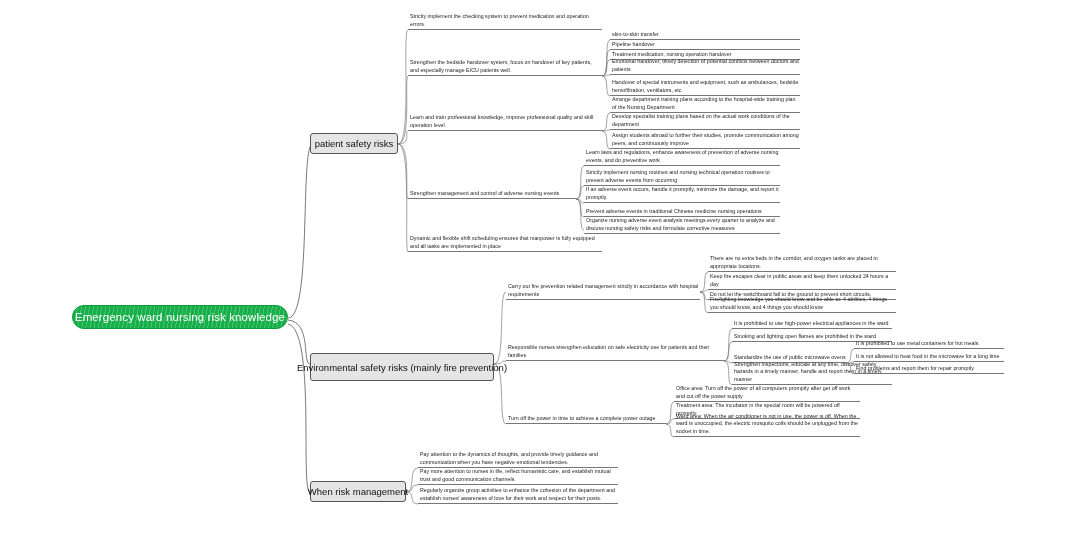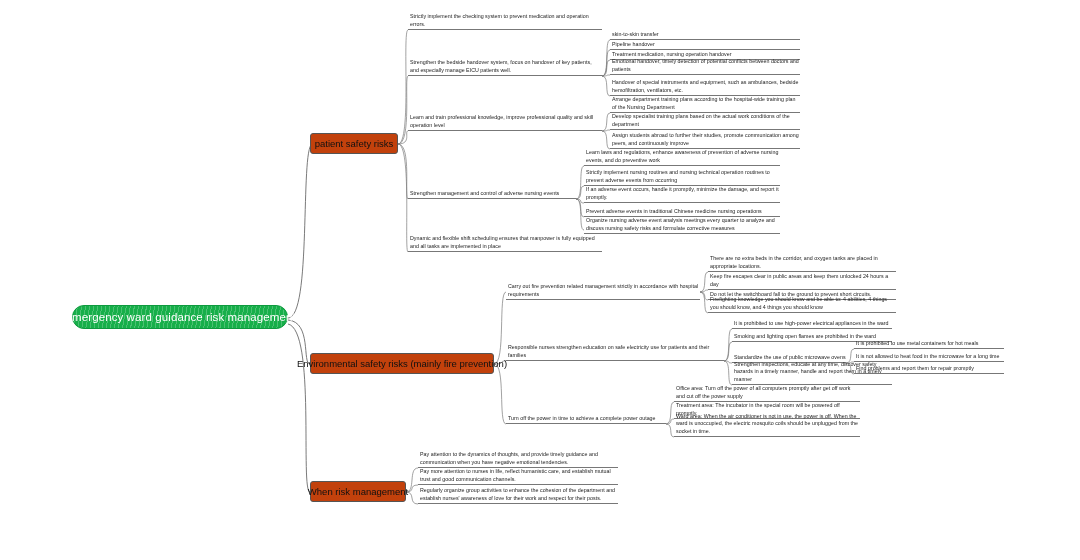--- a/index.html
+++ b/index.html
@@ -26,21 +26,21 @@
     letter-spacing:.1px;
     white-space:nowrap;
     box-sizing:border-box;
     padding:0 14px;
   }
 
   
   .l1-node{
     position:absolute;
     display:flex;align-items:center;justify-content:center;
-    background:#c2410c;
+    background:#e5e5e5;
     border:1px solid #555555;
     border-radius:3px;
     color:#111111;
     font-size:9.5px;
     white-space:nowrap;
     box-sizing:border-box;
     padding:0 9px;
   }
 
   
@@ -117,28 +117,28 @@
       <path d="M666,424 C674,424 668,419 674,419"></path>
       <path d="M666,424 C674,424 668,437 674,437"></path>
 
       <path d="M406,492 C416,492 408,468 418,468"></path>
       <path d="M406,492 C416,492 408,485 418,485"></path>
       <path d="M406,492 C416,492 408,504 418,504"></path>
     </g>
   </svg>
 
   <div class="root-node" style="left:72px;top:305px;width:216px;height:24px;">
-    <span>Emergency ward guidance risk management</span>
+    <span>Emergency ward nursing risk knowledge</span>
   </div>
 
   <div class="l1-node" style="left:310px;top:133px;width:88px;height:21px;">
     <span>patient safety risks</span>
   </div>
 
-  <div class="l1-node" style="left:310px;top:353px;width:184px;height:21px;">
+  <div class="l1-node" style="left:310px;top:353px;width:184px;height:28px;">
     <span>Environmental safety risks (mainly fire prevention)</span>
   </div>
 
   <div class="l1-node" style="left:310px;top:481px;width:96px;height:21px;">
     <span>When risk management</span>
   </div>
 
   <div class="t-node" style="left:408px;top:14px;width:194px;height:16px;">
     <span>Strictly implement the checking system to prevent medication and operation errors.</span>
   </div>

